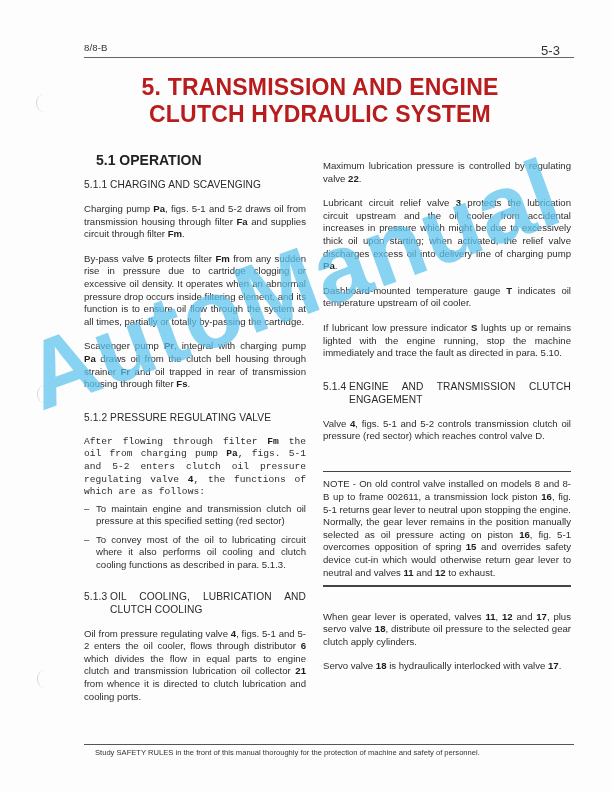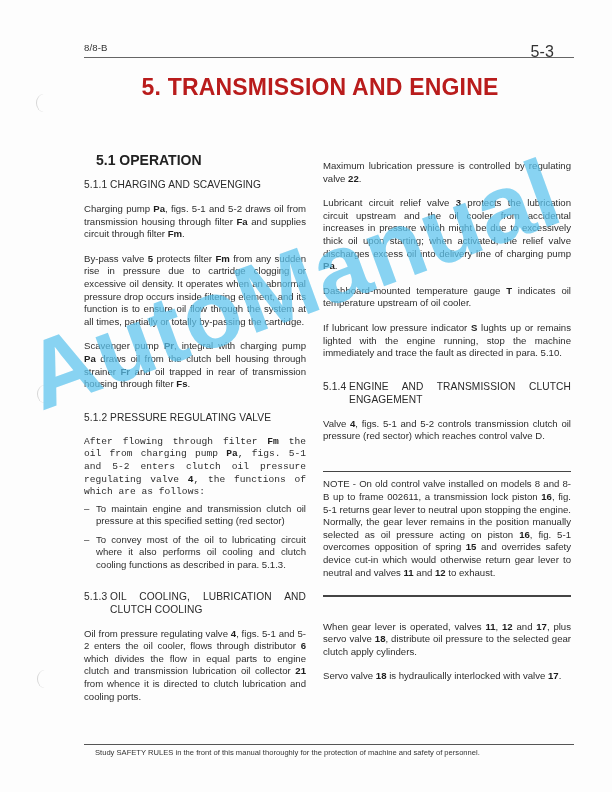--- a/index.html
+++ b/index.html
@@ -26,21 +26,21 @@
       position: absolute;
       left: 84px; top: 42px;
       width: 488px;
       height: 14px;
       font-size: 9.6px;
       color: #333;
       letter-spacing: 0.1px;
     }
     .running-header .left { position: absolute; left: 0; top: 0; }
     .running-header .center { position: absolute; left: 100px; top: 0; letter-spacing: 0.2px; }
-    .running-header .right { position: absolute; right: 18px; top: 1px; font-size: 16px; }
+    .running-header .right { position: absolute; right: 12px; top: 1px; font-size: 13px; }
     .header-rule {
       position: absolute;
       left: 84px; top: 57px;
       width: 490px; height: 1px;
       background: #666;
     }
     .chapter-title {
       position: absolute;
       left: 60px; top: 74px;
       width: 520px;
@@ -89,21 +89,21 @@
       margin: 0 0 6px 0;
     }
     .bullet .dash { flex: 0 0 12px; }
     .bullet .btxt { flex: 1 1 auto; text-align: justify; }
     .note-rule {
       height: 1.5px;
       background: #444;
       margin: 0;
     }
     .note-box {
-      padding: 6px 0 16px 0;
+      padding: 6px 0 6px 0;
     }
     .note-box p { margin: 0; }
     .footer-rule {
       position: absolute;
       left: 84px; top: 744px;
       width: 490px; height: 1px;
       background: #555;
     }
     .footer-text {
       position: absolute;
@@ -144,20 +144,21 @@
   <div class="punch-hole" style="left:37px; top:670px;"></div>
 
   <div class="running-header">
     <span class="left">8/8-B</span>
     <span class="right">5-3</span>
   </div>
   <div class="header-rule"></div>
 
   <div class="chapter-title">
     <div>5. TRANSMISSION AND ENGINE</div>
+    <div>CLUTCH HYDRAULIC SYSTEM</div>
   </div>
 
   <div class="col col-left">
     <div class="h1">5.1 OPERATION</div>
 
     <div class="h2">5.1.1 CHARGING AND SCAVENGING</div>
 
     <p>
       <span>Charging pump </span><b>Pa</b><span>, figs. 5-1 and 5-2 draws oil from transmission housing through filter </span><b>Fa</b><span> and supplies circuit through filter </span><b>Fm</b><span>.</span>
     </p>

